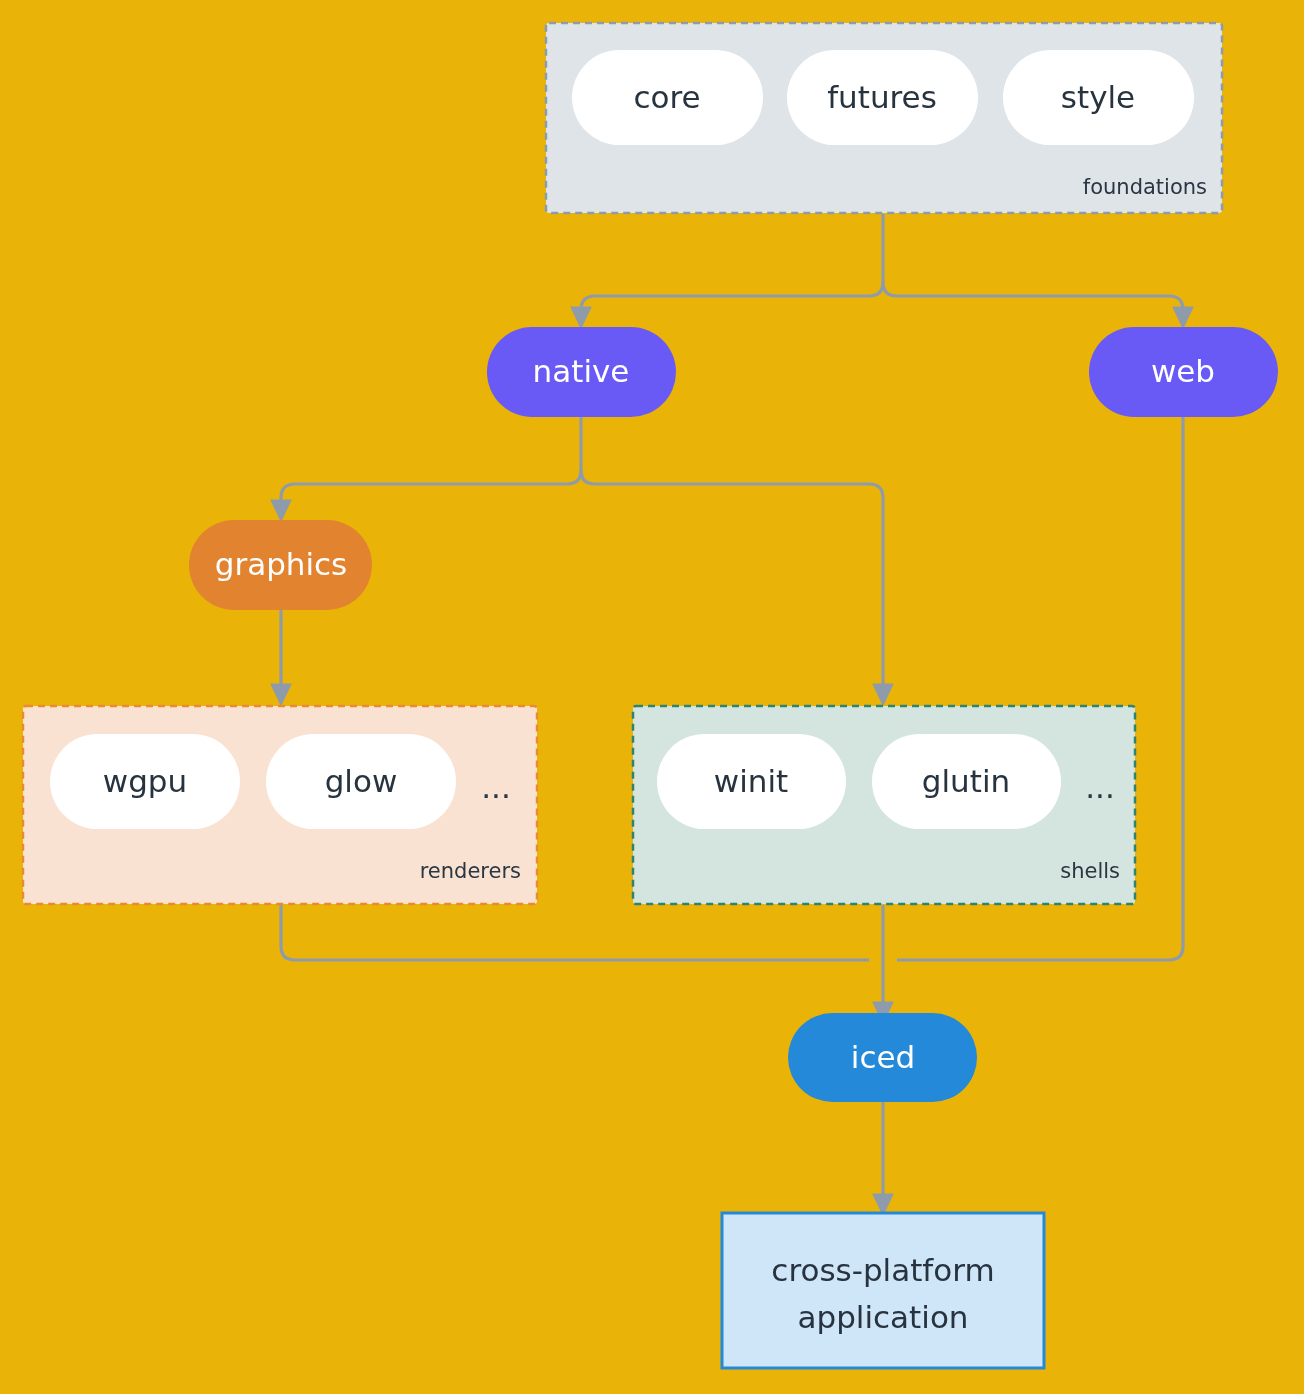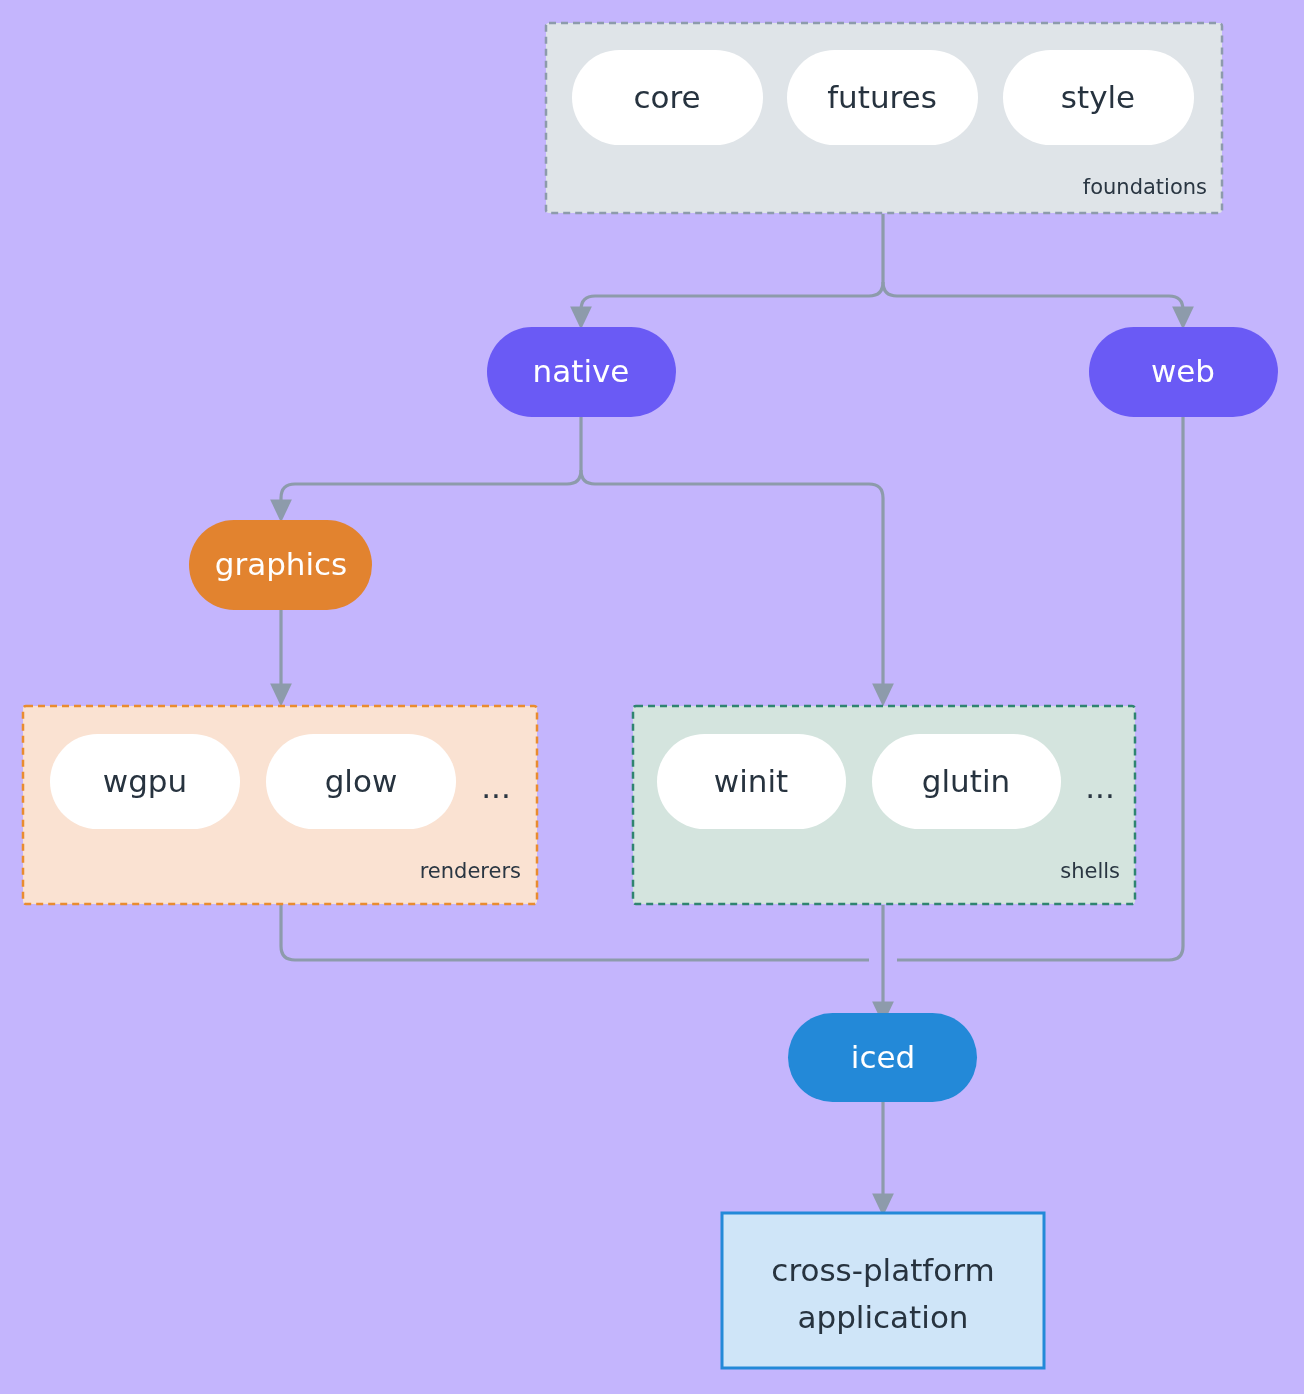--- a/index.html
+++ b/index.html
@@ -10,21 +10,21 @@
   body {
     width: 1304px;
     height: 1394px;
     overflow: hidden;
     font-family: "DejaVu Sans", "Liberation Sans", sans-serif;
   }
   #diagram-root {
     position: relative;
     width: 1304px;
     height: 1394px;
-    background: #c4b5fd;
+    background: #eab308;
   }
   svg.diagram {
     display: block;
     width: 1304px;
     height: 1394px;
   }
   .node-label {
     font-family: "DejaVu Sans", "Liberation Sans", sans-serif;
     font-size: 31px;
     text-anchor: middle;

